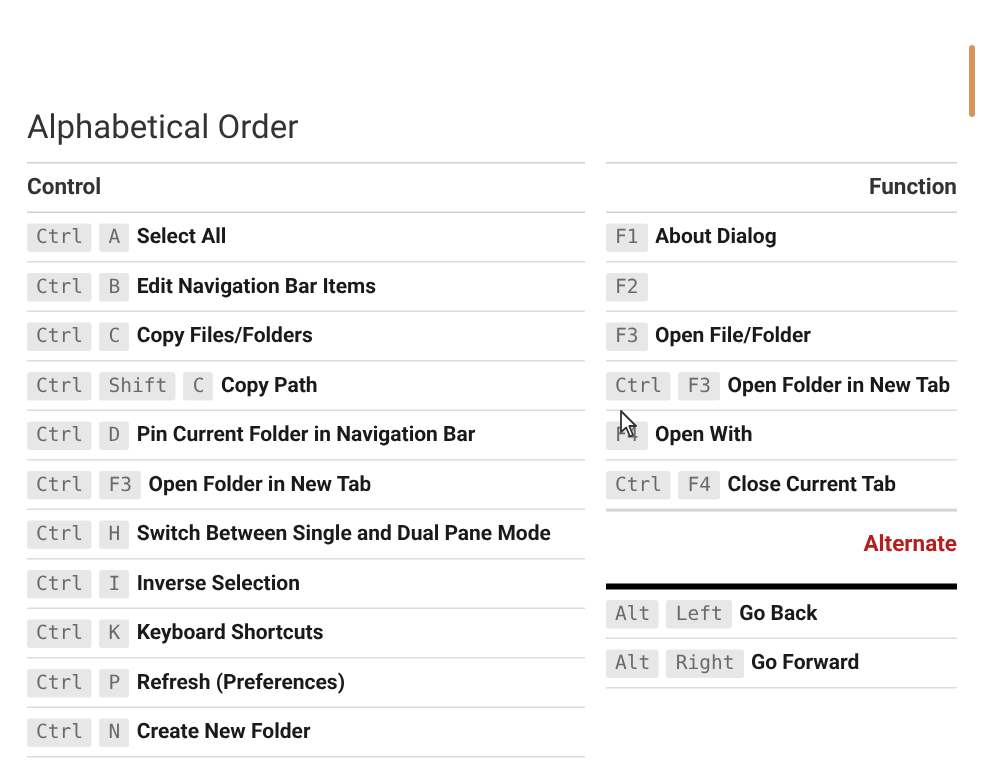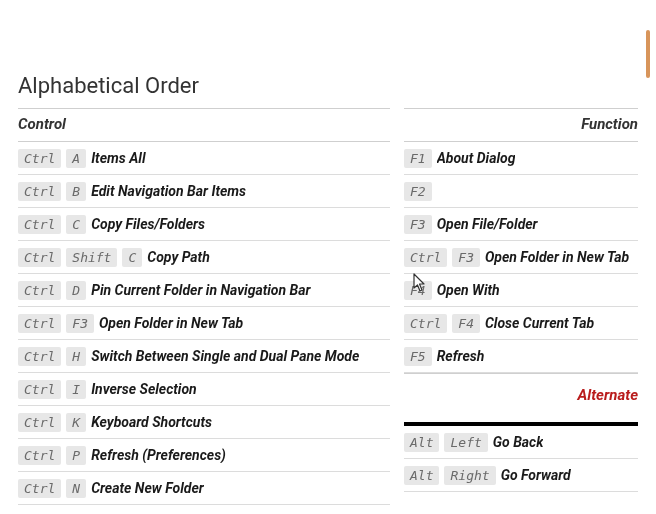--- a/index.html
+++ b/index.html
@@ -35,21 +35,20 @@
     margin: 36px 0 10px 0;
     color: #333;
   }
   .cols {
     display: flex;
     gap: 14px;
   }
   .col {
     flex: 1 1 0;
     min-width: 0;
-    font-style: italic;
   }
   .col-left { flex: 0 0 372px; }
   .col-right { flex: 1 1 auto; text-align: right; }
   .col-header {
     font-size: 15px;
     font-weight: 700;
     color: #333;
     padding: 6px 0 8px 0;
     border-top: 1px solid #cfcfcf;
     border-bottom: 1px solid #cfcfcf;
@@ -105,21 +104,21 @@
   <h2 class="page-title">Alphabetical Order</h2>
 
   <div class="cols">
 
     <div class="col col-left">
       <div class="col-header">Control</div>
       <div id="left-list">
           <div class="row">
             <kbd>Ctrl</kbd>
             <kbd>A</kbd>
-            <span class="label">Items All</span>
+            <span class="label">Select All</span>
           </div>
           <div class="row">
             <kbd>Ctrl</kbd>
             <kbd>B</kbd>
             <span class="label">Edit Navigation Bar Items</span>
           </div>
           <div class="row">
             <kbd>Ctrl</kbd>
             <kbd>C</kbd>
             <span class="label">Copy Files/Folders</span>
@@ -188,24 +187,20 @@
             <span class="label">Open Folder in New Tab</span>
           </div>
           <div class="row">
             <kbd>F4</kbd>
             <span class="label">Open With</span>
           </div>
           <div class="row">
             <kbd>Ctrl</kbd>
             <kbd>F4</kbd>
             <span class="label">Close Current Tab</span>
-          </div>
-          <div class="row">
-            <kbd>F5</kbd>
-            <span class="label">Refresh</span>
           </div>
         </div>
       <div class="subheader">Alternate</div>
       <div id="right-alt-list">
           <div class="row">
             <kbd>Alt</kbd>
             <kbd>Left</kbd>
             <span class="label">Go Back</span>
           </div>
           <div class="row">

